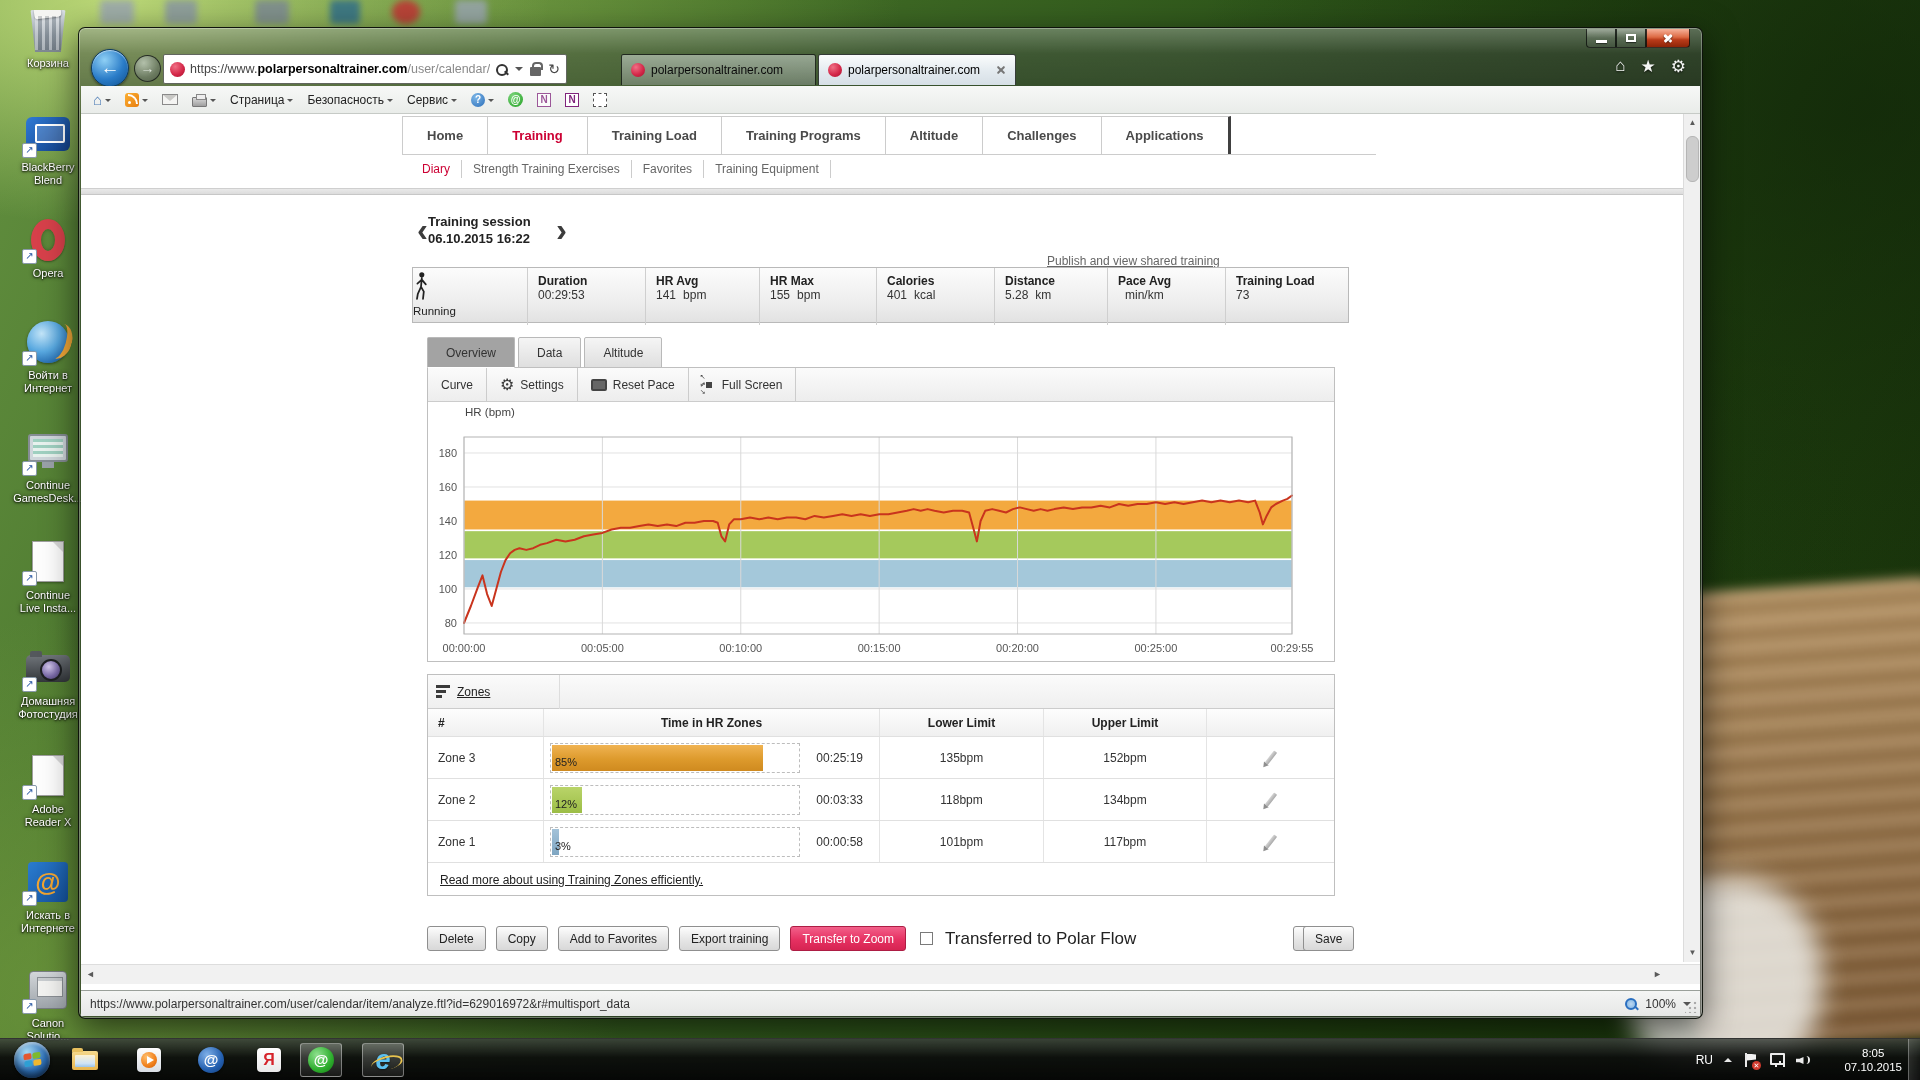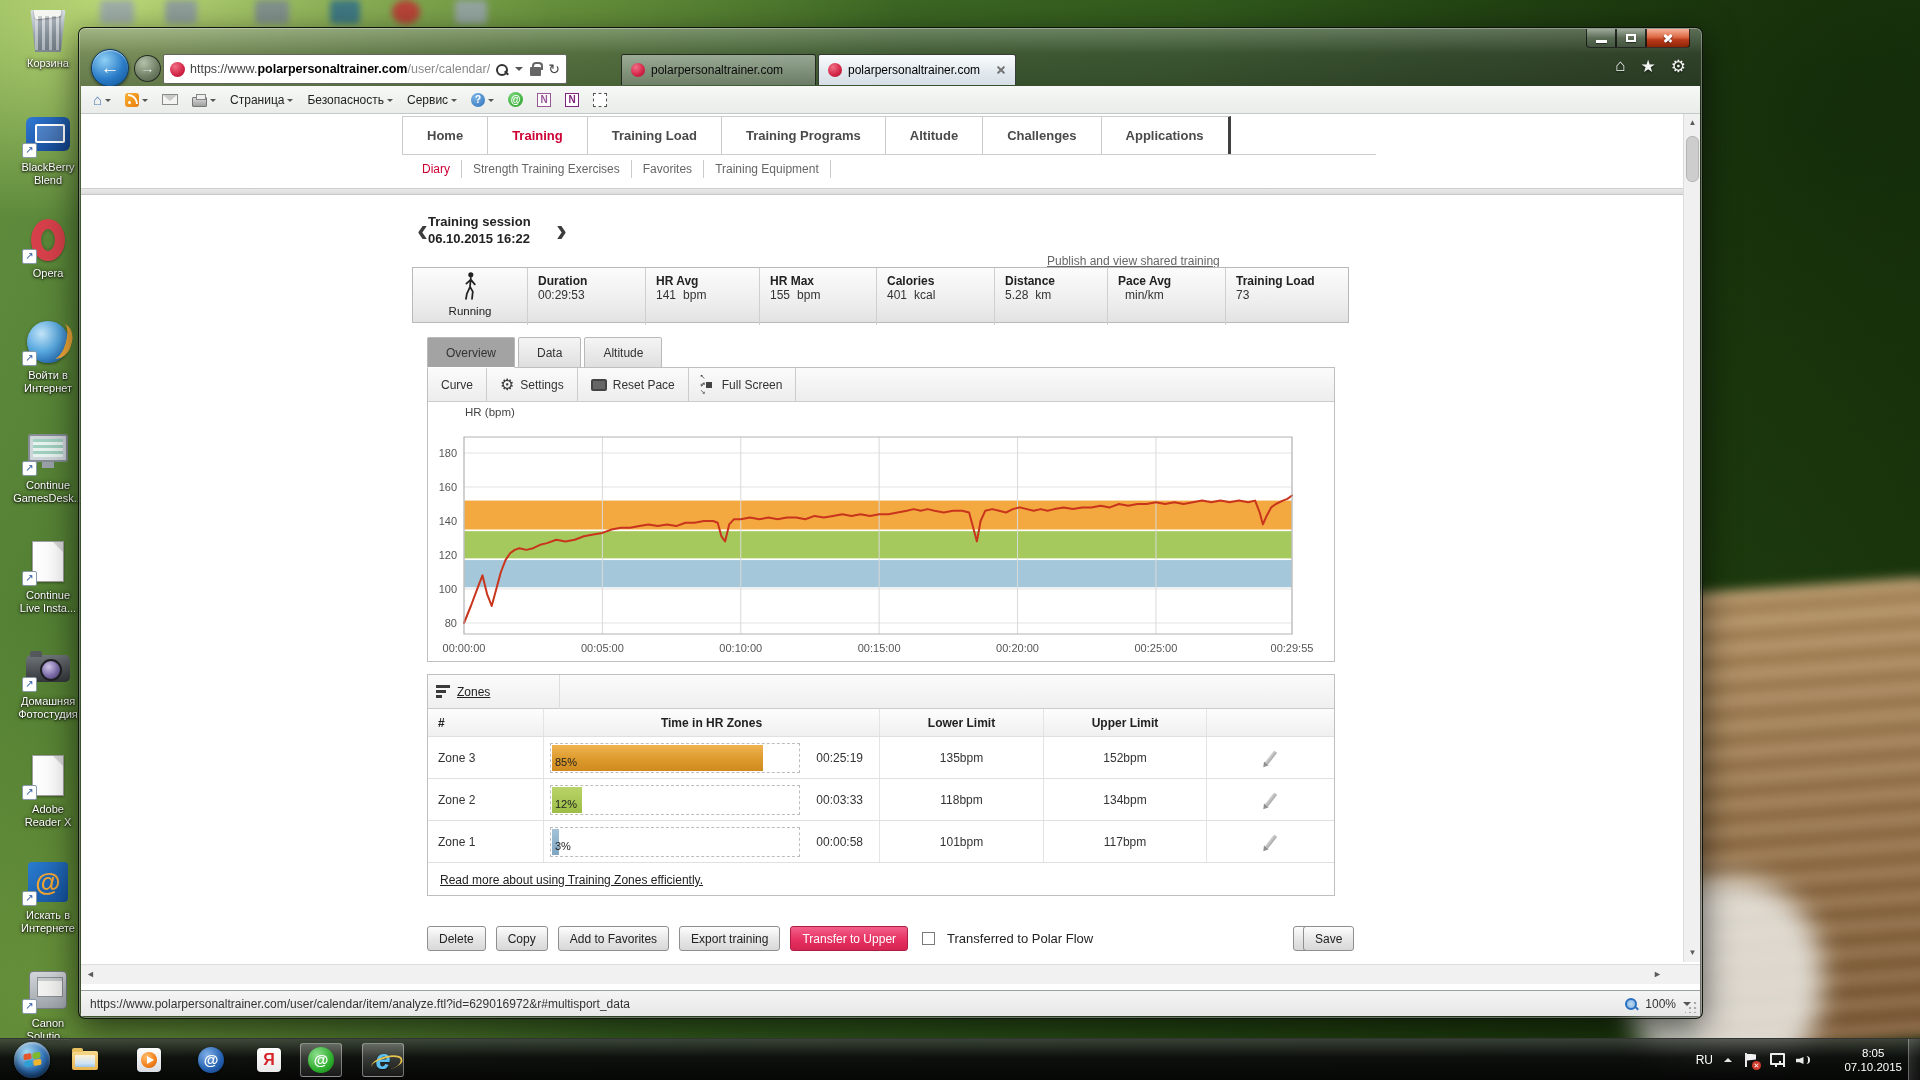--- a/index.html
+++ b/index.html
@@ -102,21 +102,21 @@
 .subnav{position:absolute;left:330px;top:46px;display:flex;align-items:center;font-size:12px;color:#666}
 .sbv{padding:2px 11px;border-right:1px solid #ccc}
 .sbv.on{color:#cc0033}
 .greystrip{position:absolute;left:0;top:74px;width:1620px;height:7px;background:linear-gradient(180deg,#e9e9e9,#dcdcdc);border-top:1px solid #cfcfcf;border-bottom:1px solid #c7c7c7}
 .sess{position:absolute;left:336px;top:96px;width:150px;display:flex;align-items:center}
 .chev{font-size:33px;font-weight:bold;color:#3c3c3c;line-height:40px}
 .sessT{flex:1;text-align:left;font-size:13px;font-weight:bold;color:#222;line-height:17px}
 .publink{position:absolute;top:140px;left:966px;width:300px;text-align:left;font-size:12px;color:#666;text-decoration:underline}
 .stats{position:absolute;left:331px;top:153px;width:937px;height:56px;border:1px solid #b9b9b9;background:linear-gradient(180deg,#fcfcfc,#ececec 70%,#e2e2e2);display:grid;grid-template-columns:114px 118px 114px 117px 118px 113px 118px auto}
 .stc{border-left:1px solid #cfcfcf;padding:6px 0 0 10px;font-size:12px;color:#222}
-.stc:first-child{border-left:none;padding:3px 0 8px 0;text-align:center}
+.stc:first-child{border-left:none;padding:3px 0 8px 0;}
 .stl{font-weight:bold}
 .stv{margin-top:0;color:#333}
 .stu{margin-left:7px;color:#333}
 .runlbl{font-size:11.5px;color:#222;margin-top:1px}
 .vtabs{position:absolute;left:346px;top:223px;display:flex;gap:3px}
 .vt{height:31px;padding:0 18px;display:flex;align-items:center;font-size:12px;color:#333;border:1px solid #b9b9b9;border-radius:2px 2px 0 0;background:linear-gradient(180deg,#f5f5f5,#dfdfdf)}
 .vt.on{background:#a3a3a3;border-bottom:1px solid #fff;font-weight:normal;position:relative;z-index:2}
 .panel{position:absolute;left:346px;background:#fff;border:1px solid #bfbfbf}
 .p-chart{top:253px;width:908px;height:295px}
 .p-zones{top:560px;width:908px;height:222px}
@@ -153,21 +153,21 @@
 .zpct{position:absolute;left:4px;bottom:4px;font-size:11px;color:#222;white-space:nowrap}
 .ztime{margin-left:auto;margin-right:16px}
 .pen{position:relative;width:4px;height:15px;background:linear-gradient(90deg,#d5d5d5,#a8a8a8);transform:rotate(38deg);border-radius:1px}
 .pen::after{content:"";position:absolute;left:-1px;bottom:-5px;border-left:3px solid transparent;border-right:3px solid transparent;border-top:5px solid #8f8f8f}
 .zfoot{padding:10px 12px}
 .zfoot a{font-size:12px;color:#222}
 .actions{position:absolute;left:346px;top:812px;display:flex;align-items:center;gap:10px}
 .gb{height:25px;padding:0 11px;font-size:12px;color:#222;background:linear-gradient(180deg,#fdfdfd,#e6e6e6 55%,#d8d8d8);border:1px solid #8f8f8f;border-radius:3px;display:flex;align-items:center;white-space:nowrap}
 .pinkb{background:linear-gradient(180deg,#f2608a,#e63162 55%,#d62452);border:1px solid #ad1d44;color:#fff}
 .cb{width:13px;height:13px;background:#fff;border:1px solid #7a7a7a;margin-left:4px}
-.cblbl{font-size:13px;color:#222;margin-left:2px}
+.cblbl{font-size:17px;color:#222;margin-left:2px}
 .gb.abs{position:absolute;top:812px}
 
 .vscroll{position:absolute;right:0;top:0;width:17px;height:848px;background:#f0f0f0;border-left:1px solid #dcdcdc}
 .sbtn{position:absolute;left:0;width:17px;height:18px;background:#f0f0f0;color:#5a5a5a;font-size:8px;text-align:center;line-height:18px}
 .sthumb{position:absolute;left:2px;top:22px;width:13px;height:46px;background:#cdcdcd;border-radius:6px;border:1px solid #b5b5b5}
 .hscroll{position:absolute;left:0;top:850px;width:1620px;height:20px;background:#f1f1f1;border-top:1px solid #ddd;color:#5a5a5a;font-size:9px}
 .hl{position:absolute;left:5px;top:4px}.hr2{position:absolute;left:1572px;top:4px}
 
 .status{position:absolute;left:2px;right:2px;bottom:2px;height:26px;background:linear-gradient(180deg,#f4f5f4,#e6e7e6);border-top:1px solid #9aa09a;display:flex;align-items:center;padding:0 9px;font-size:12px;color:#333}
 .zoomctl{margin-left:auto;display:flex;align-items:center;gap:7px}
@@ -573,21 +573,21 @@
           </div>
           <div class="zfoot"><a href="#">Read more about using Training Zones efficiently.</a></div>
         </div>
       </div>
 
       <div class="actions">
         <div class="gb">Delete</div>
         <div class="gb">Copy</div>
         <div class="gb">Add to Favorites</div>
         <div class="gb">Export training</div>
-        <div class="gb pinkb">Transfer to Upper</div>
+        <div class="gb pinkb">Transfer to Zoom</div>
         <span class="cb"></span>
         <span class="cblbl">Transferred to Polar Flow</span>
       </div>
       <div class="gb abs" style="left:1212px">Close</div>
       <div class="gb abs" style="left:1222px">Save</div>
 
       <div class="vscroll">
         <div class="sbtn" style="top:0">▲</div>
         <div class="sthumb"></div>
         <div class="sbtn" style="top: 830px">▼</div>

